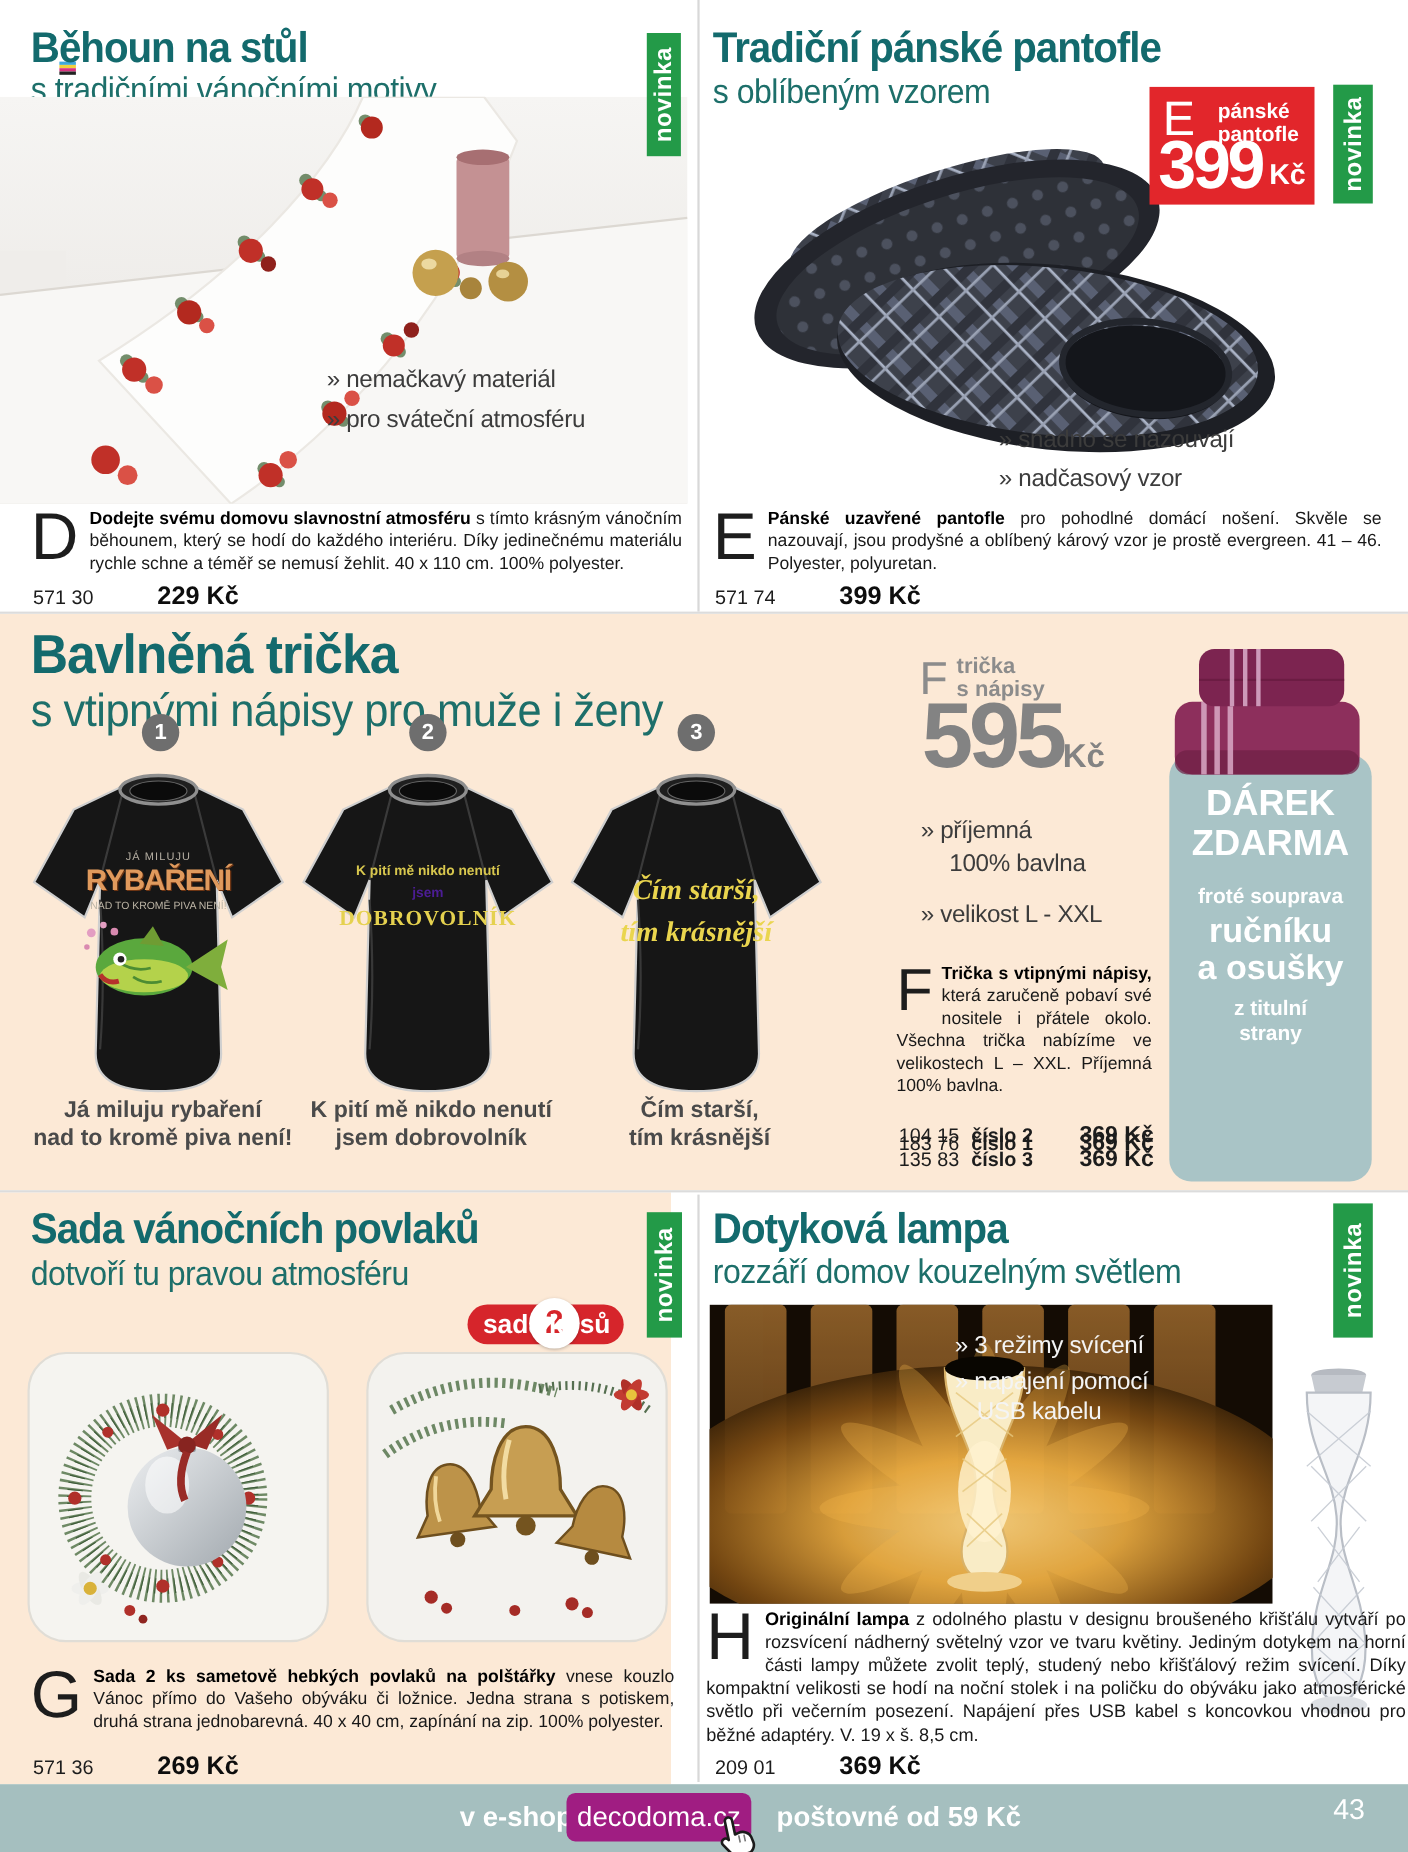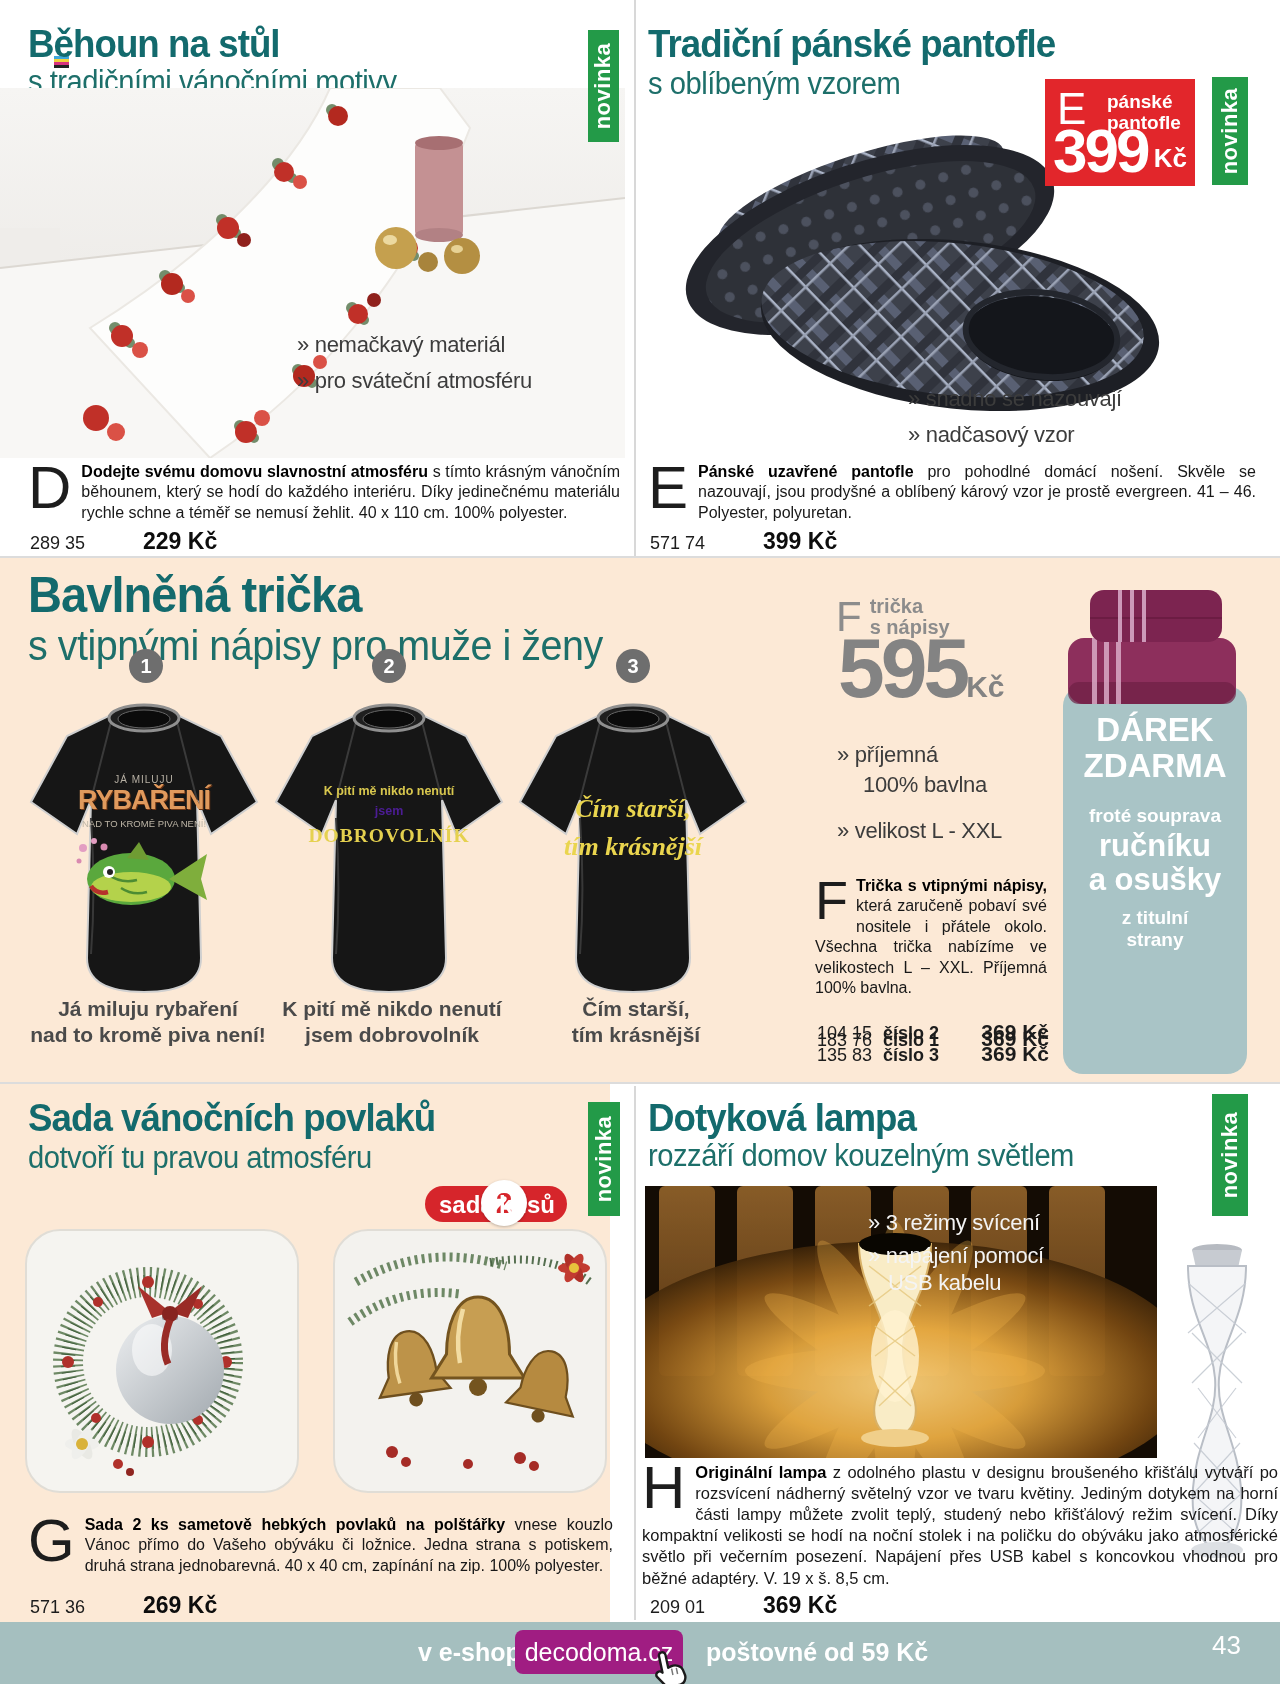--- a/index.html
+++ b/index.html
@@ -178,21 +178,21 @@
       <span>novinka</span>
     </div>
 
     <div class="abs bullet" style="left:297px;top:332px;">» nemačkavý materiál</div>
     <div class="abs bullet" style="left:297px;top:368px;">» pro sváteční atmosféru</div>
 
     <div class="abs desc" style="left:28px;top:462px;width:592px;">
       <span class="dropcap">D</span><b>Dodejte svému domovu slavnostní atmosféru</b><span> s tímto krásným vánočním běhounem, který se hodí do každého interiéru. Díky jedinečnému materiálu rychle schne a téměř se nemusí žehlit. 40 x 110 cm. 100% polyester.</span>
     </div>
     <div class="abs coderow" style="left:30px;top:528px;">
-      <span class="code">289 35</span>
+      <span class="code">571 30</span>
       <span class="price">229 Kč</span>
     </div>
   </section>
 
   <section>
     <div class="abs h1" style="left:648px;top:22px;">Tradiční pánské pantofle</div>
     <div class="abs h2" style="left:648px;top:66px;">s oblíbeným vzorem</div>
 
     <svg class="abs" style="left:640px;top:100px;" width="565" height="340" viewBox="0 0 565 340">
       <defs>

